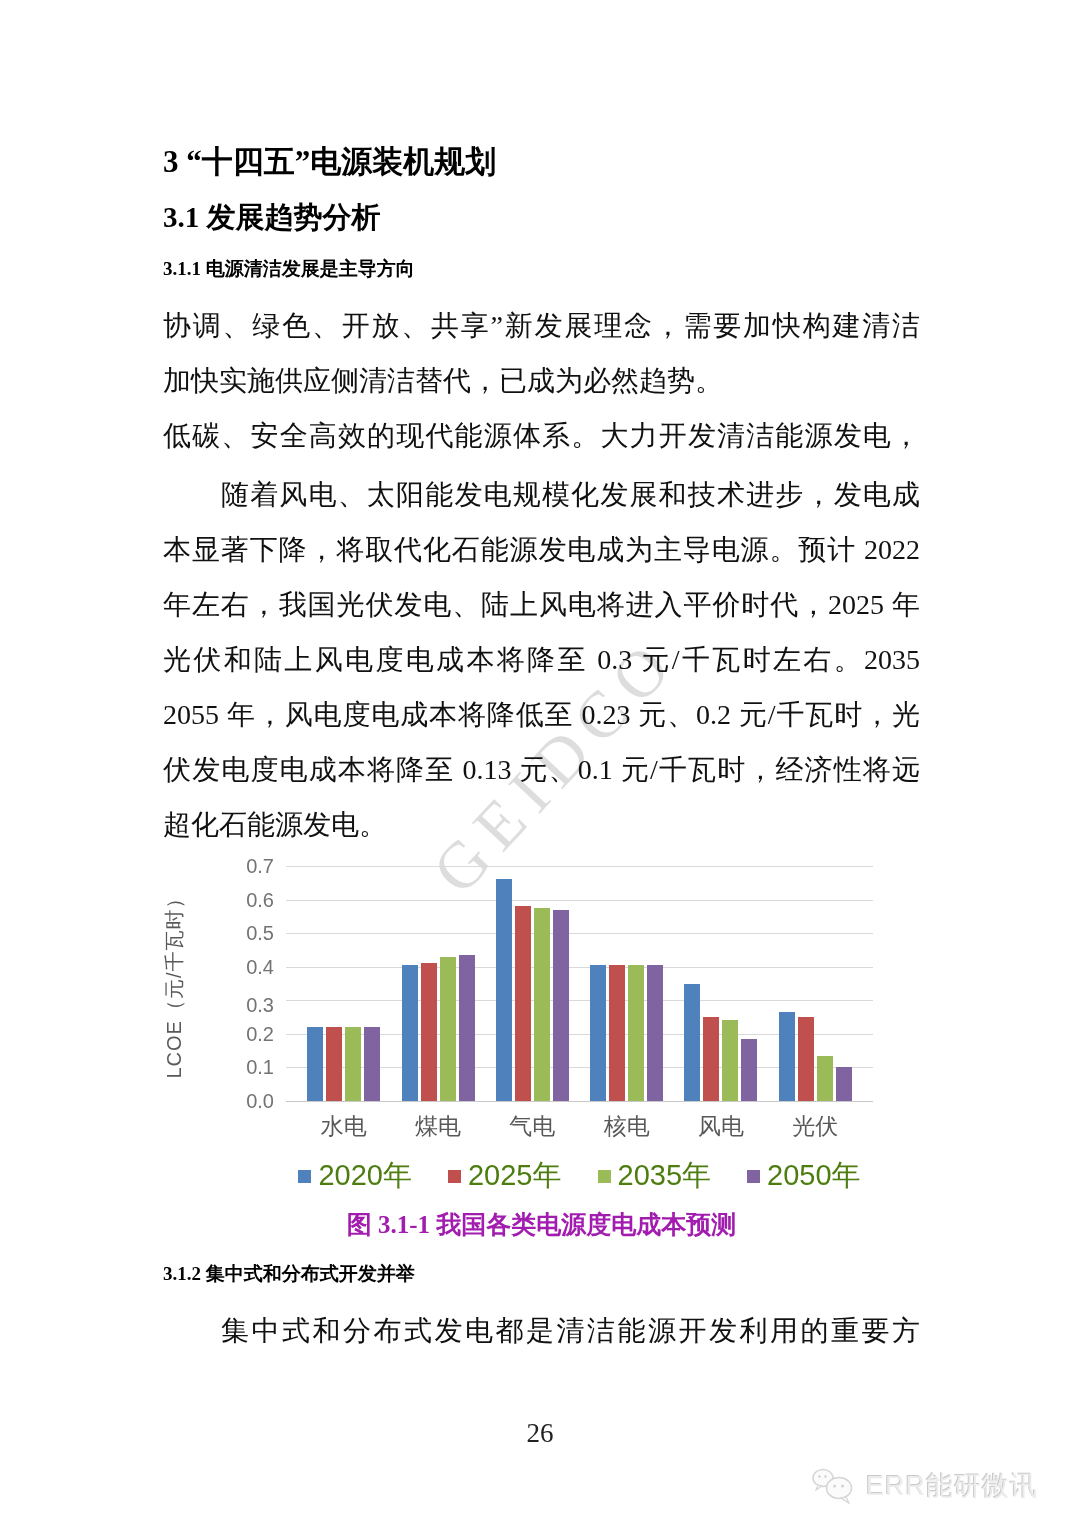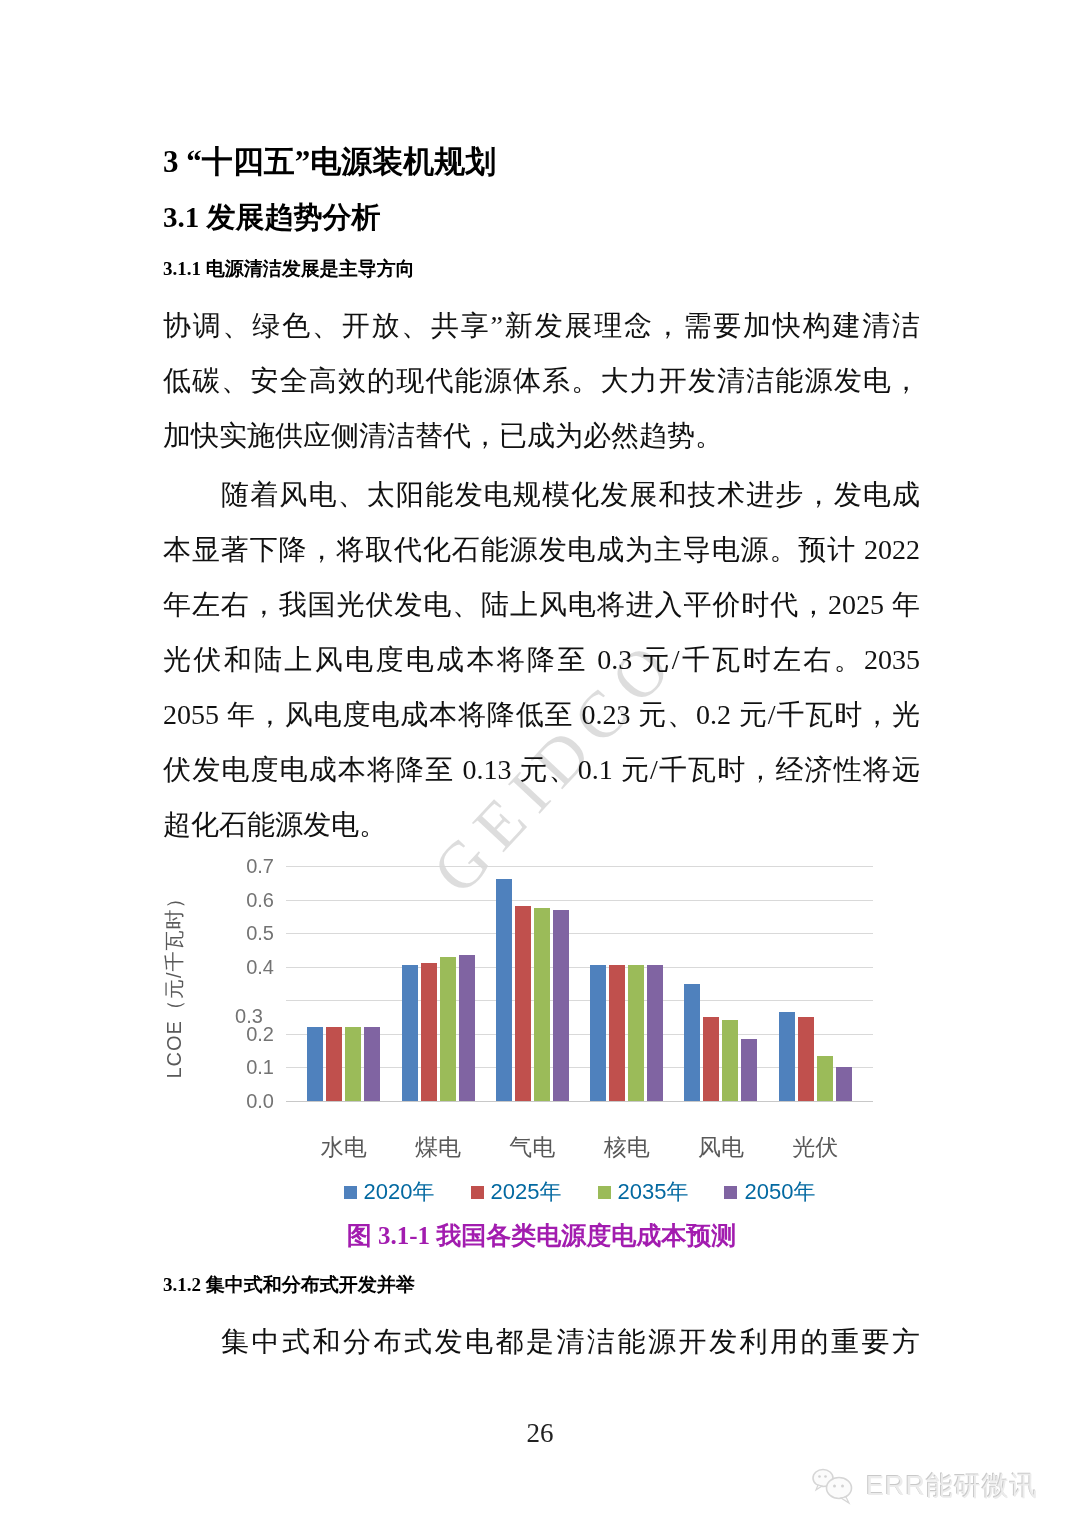--- a/index.html
+++ b/index.html
@@ -78,27 +78,27 @@
     position:absolute;left:0;right:0;top:0;bottom:0;
     display:flex;justify-content:space-evenly;align-items:flex-end;
   }
   .group{display:flex;align-items:flex-end;gap:3px;height:100%;}
   .bar{width:16px;}
   .xlabels{
     margin-left:123px;width:587px;
     display:flex;justify-content:space-evenly;
     margin-top:10px;
   }
-  .xlabel{width:73px;text-align:center;font-size:23px;color:#595959;margin-top:21px;}
+  .xlabel{width:73px;text-align:center;font-size:23px;color:#595959;}
   .legend{
     margin-left:123px;width:587px;
     display:flex;justify-content:center;gap:36px;
     margin-top:14px;
   }
-  .legend-item{display:flex;align-items:center;gap:7px;font-size:22px;color:#0369a1;}
+  .legend-item{display:flex;align-items:center;gap:7px;font-size:29px;color:#4d7c0f;}
   .legend-swatch{width:13px;height:13px;display:inline-block;}
   .caption{
     text-align:center;
     font-size:25px;font-weight:bold;color:#a21caf;
     margin-top:12px;margin-bottom:14px;
   }
   .page-number{
     position:absolute;
     left:0;right:0;bottom:78px;
     text-align:center;
@@ -128,22 +128,22 @@
   <div class="geidco-wm">GEIDCO</div>
 
   <div class="content">
 
     <h1>3 “十四五”电源装机规划</h1>
     <h2>3.1 发展趋势分析</h2>
     <h3>3.1.1 电源清洁发展是主导方向</h3>
 
     <div class="para p1">
       <div class="line">协调、绿色、开放、共享”新发展理念，需要加快构建清洁</div>
+      <div class="line short">加快实施供应侧清洁替代，已成为必然趋势。</div>
       <div class="line">低碳、安全高效的现代能源体系。大力开发清洁能源发电，</div>
-      <div class="line short">加快实施供应侧清洁替代，已成为必然趋势。</div>
     </div>
 
     <div class="para p2">
       <div class="line indent">随着风电、太阳能发电规模化发展和技术进步，发电成</div>
       <div class="line">本显著下降，将取代化石能源发电成为主导电源。预计 2022</div>
       <div class="line">年左右，我国光伏发电、陆上风电将进入平价时代，2025 年</div>
       <div class="line">光伏和陆上风电度电成本将降至 0.3 元/千瓦时左右。2035 年、</div>
       <div class="line">2055 年，风电度电成本将降低至 0.23 元、0.2 元/千瓦时，光</div>
       <div class="line">伏发电度电成本将降至 0.13 元、0.1 元/千瓦时，经济性将远</div>
       <div class="line short">超化石能源发电。</div>
@@ -154,21 +154,21 @@
         <div class="chart-inner">
           <div class="ylabel">LCOE（元/千瓦时）</div>
 
         <div class="gridline base" style="top: 235px;"></div>
             <div class="ytick" style="top: 225px;">0.0</div>
             <div class="gridline" style="top: 201.429px;"></div>
             <div class="ytick" style="top: 191.429px;">0.1</div>
             <div class="gridline" style="top: 167.857px;"></div>
             <div class="ytick" style="top: 157.857px;">0.2</div>
             <div class="gridline" style="top: 134.286px;"></div>
-            <div class="ytick" style="top: 140px; text-align: center;">0.3</div>
+            <div class="ytick" style="top: 129px;">0.3</div>
             <div class="gridline" style="top: 100.714px;"></div>
             <div class="ytick" style="top: 90.7143px;">0.4</div>
             <div class="gridline" style="top: 67.1429px;"></div>
             <div class="ytick" style="top: 57.1429px;">0.5</div>
             <div class="gridline" style="top: 33.5714px;"></div>
             <div class="ytick" style="top: 23.5714px;">0.6</div>
             <div class="gridline" style="top: 0px;"></div>
             <div class="ytick" style="top: -10px;">0.7</div>
             <div class="groups">
               <div class="group">

